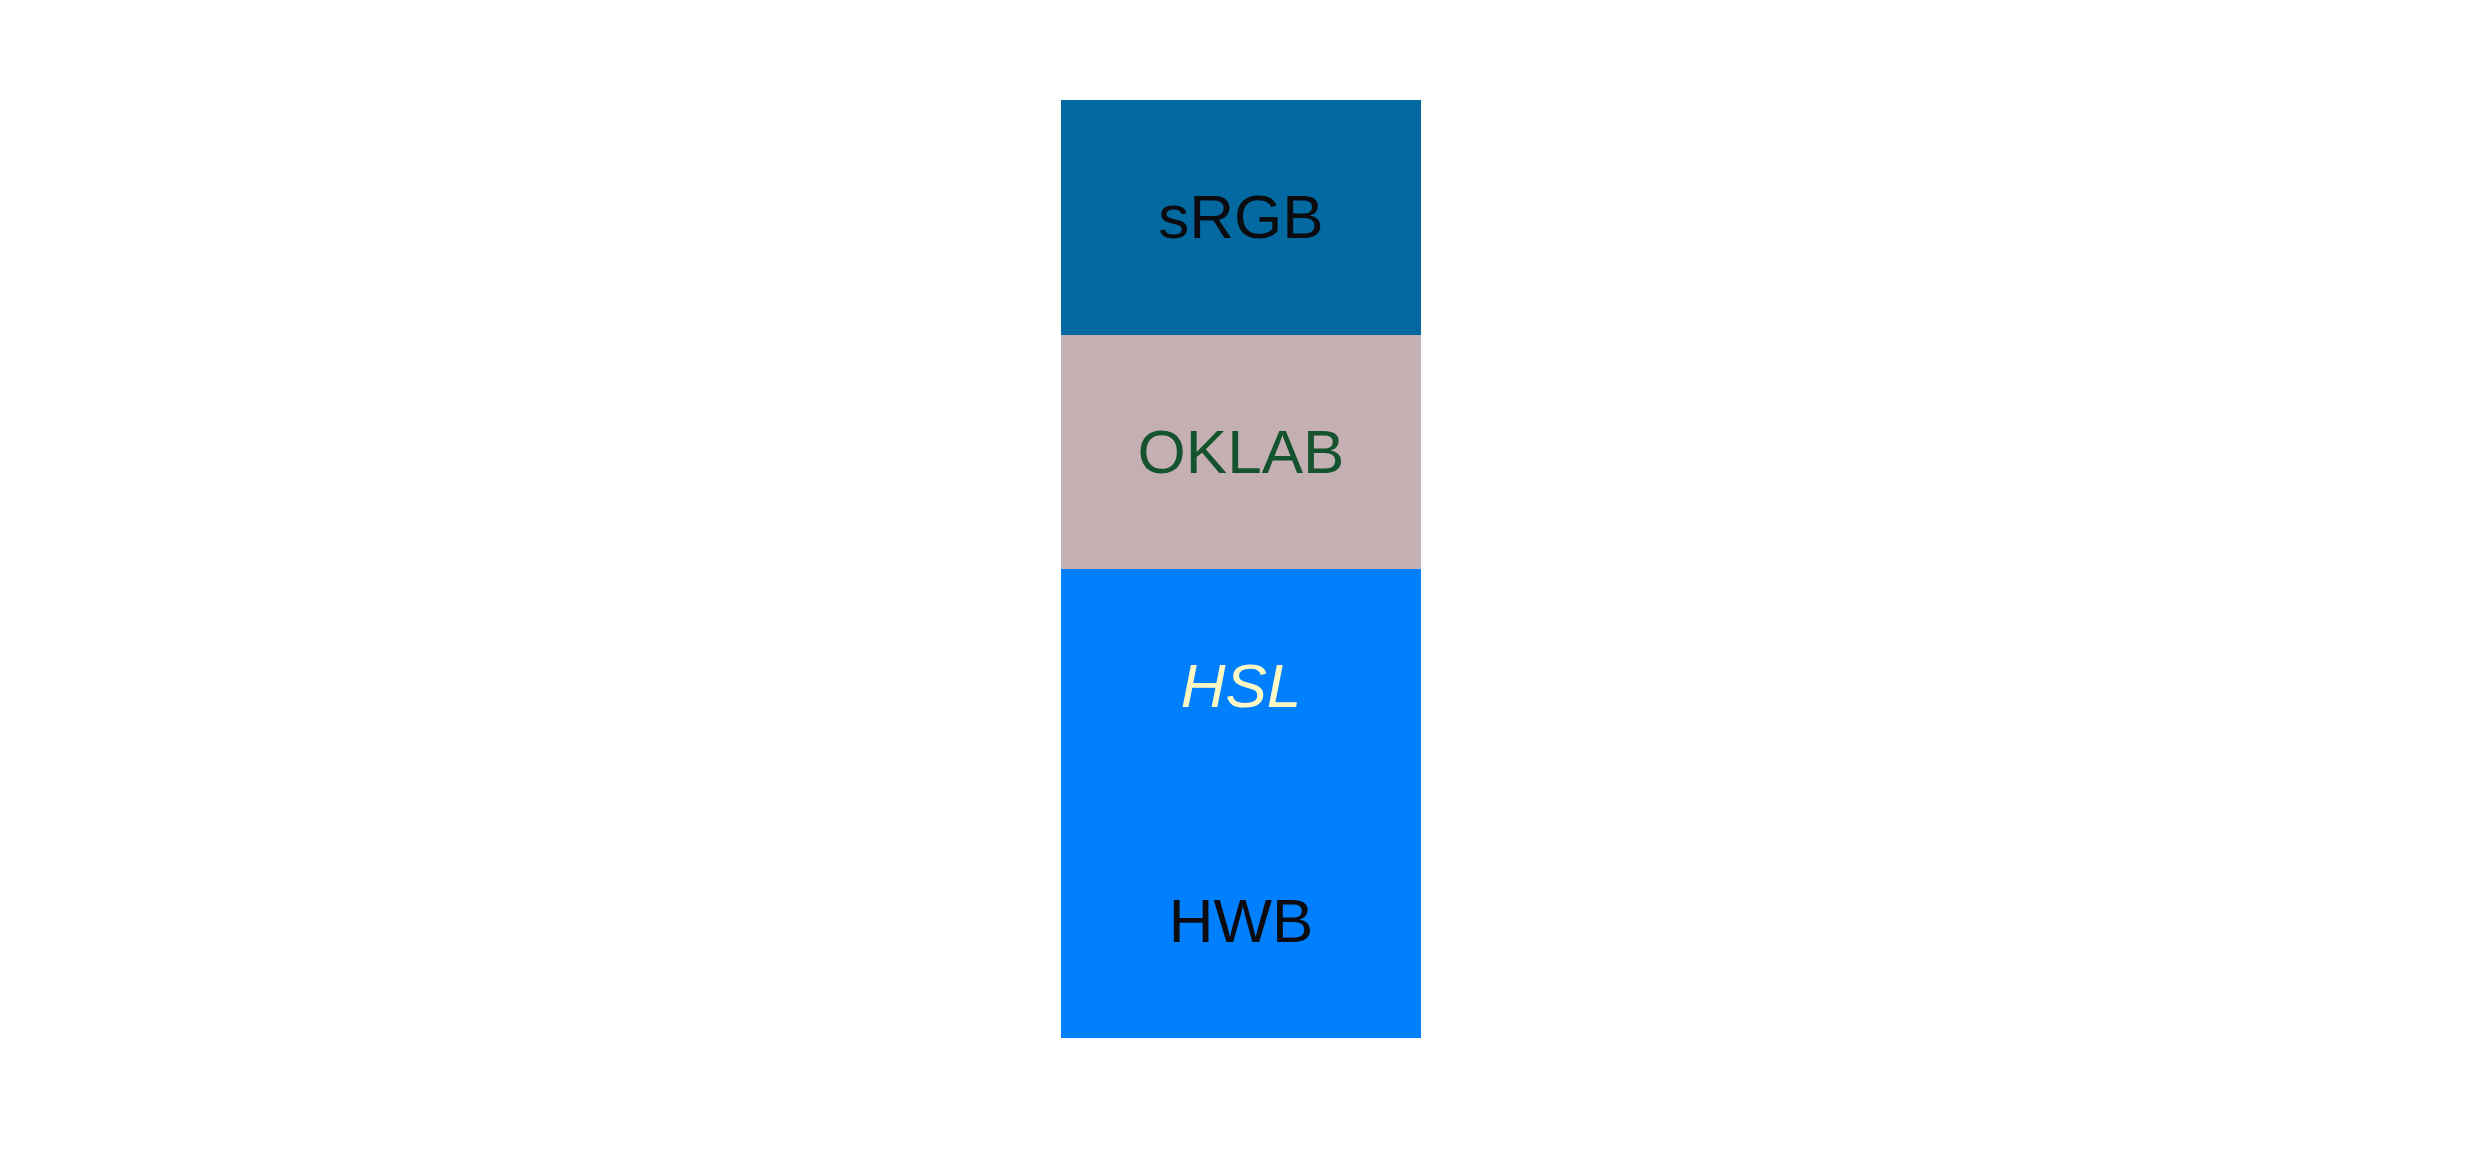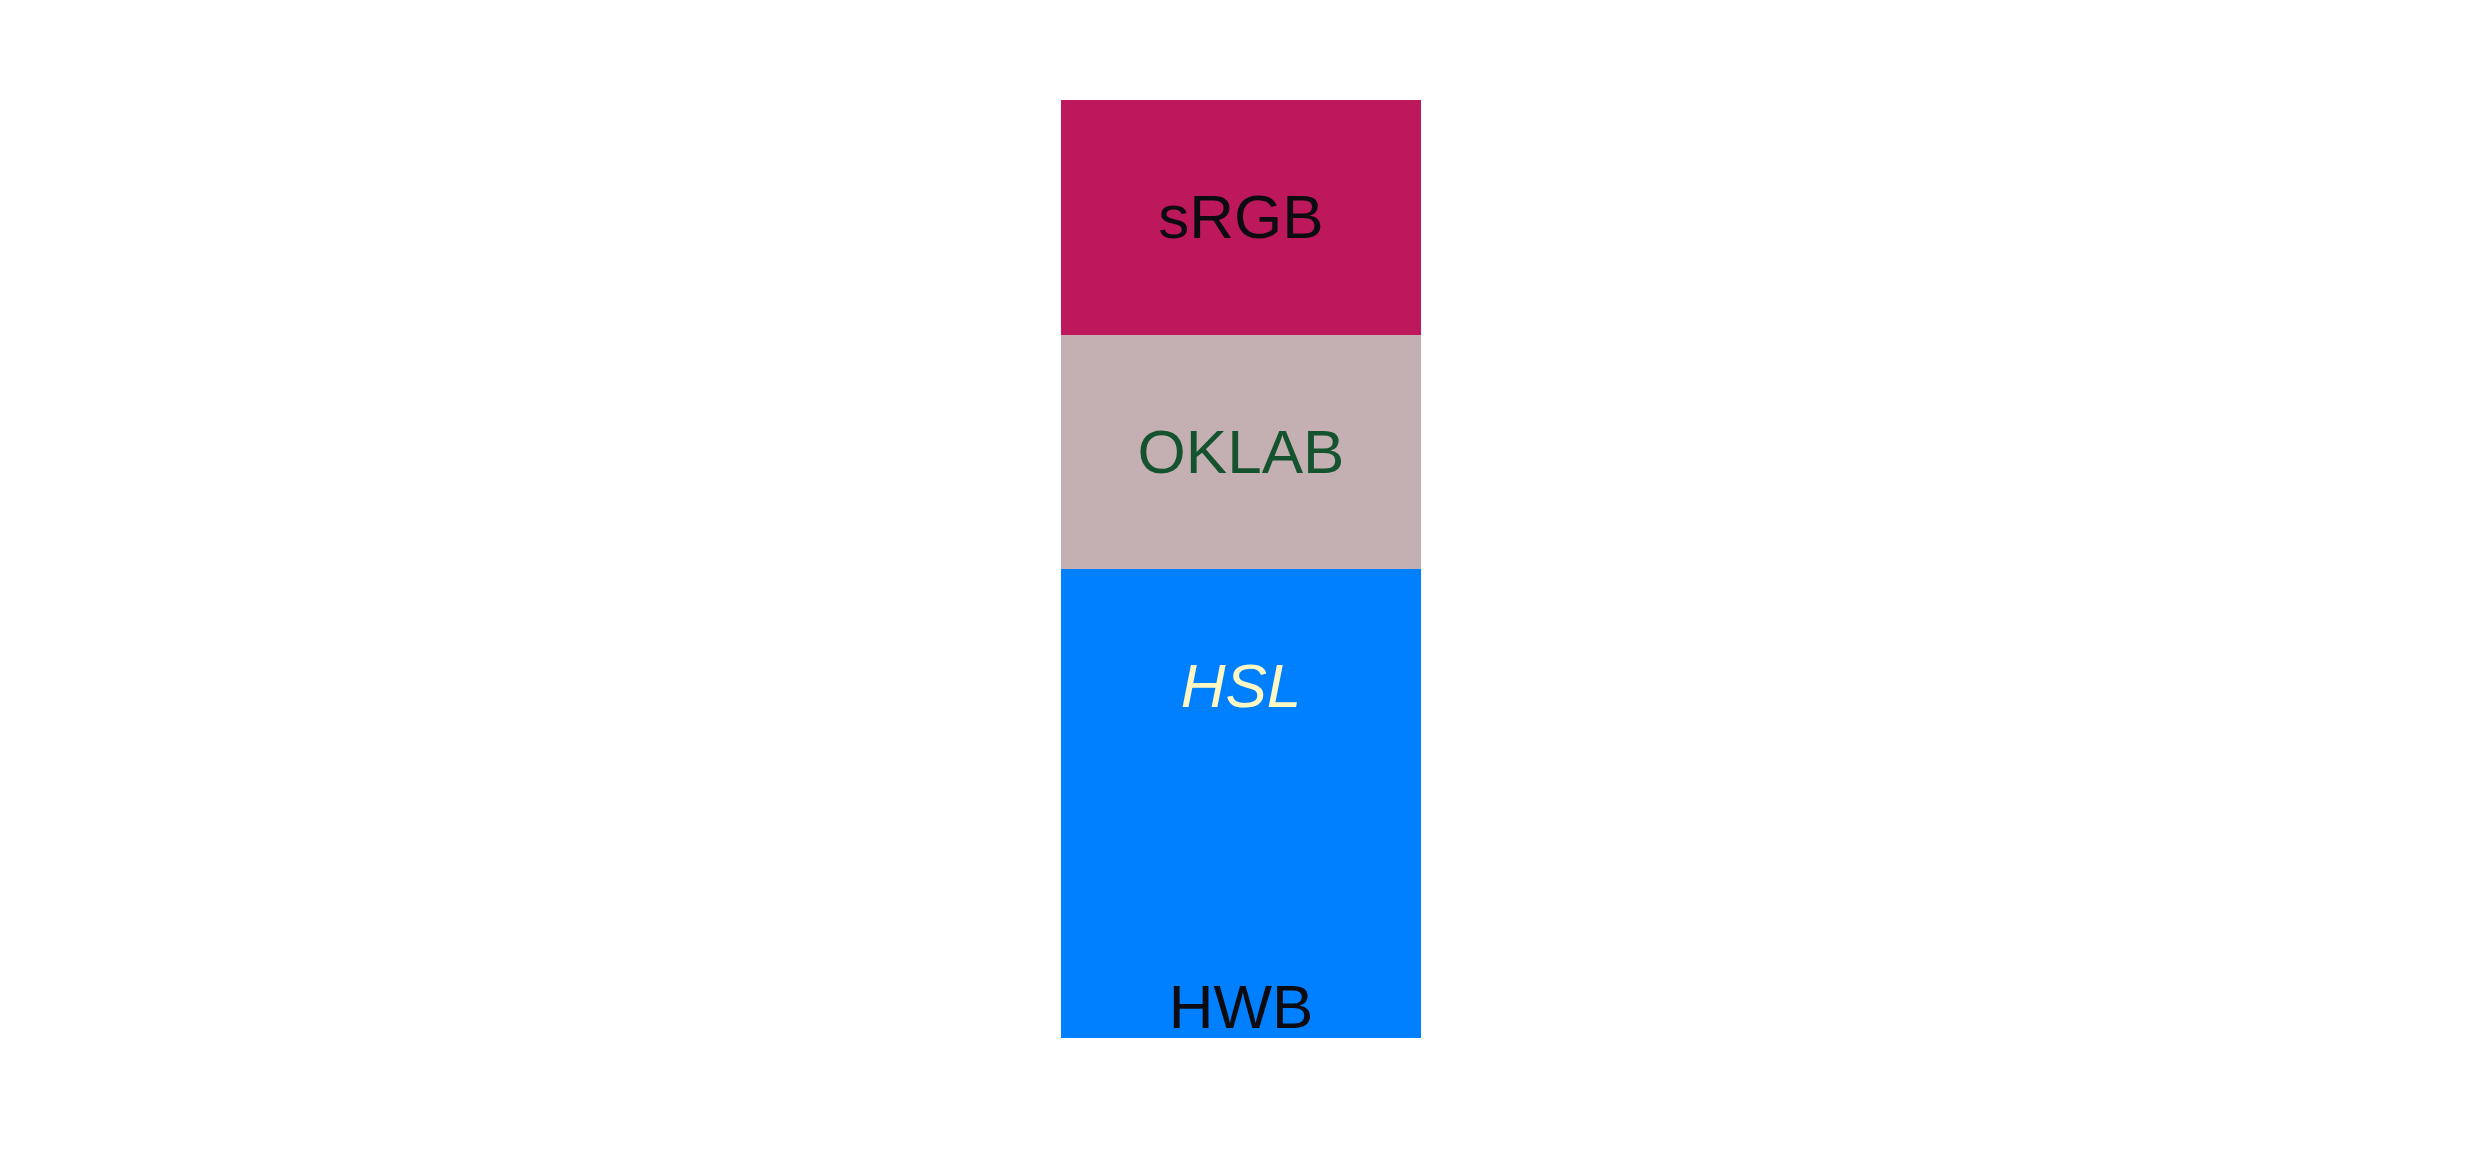--- a/index.html
+++ b/index.html
@@ -35,29 +35,29 @@
     line-height: 1;
     letter-spacing: 0;
     user-select: none;
   }
 </style>
 </head>
 <body style="background: rgb(255, 255, 255);">
 
 <div class="swatch-stack">
 
-  <div class="swatch" style="background: #be185d;">
+  <div class="swatch" style="background: #0369a1;">
     <span class="swatch-label" style="color: rgb(11, 11, 16);">sRGB</span>
   </div>
 
   <div class="swatch" style="background: rgb(196, 176, 178);">
     <span class="swatch-label" style="color: #14532d;">OKLAB</span>
   </div>
 
   <div class="swatch" style="background: rgb(0, 128, 255);">
     <span class="swatch-label" style="color: #fef9c3; font-style: italic;">HSL</span>
   </div>
 
-  <div class="swatch" style="background: rgb(0, 128, 255); align-items: flex-end;">
+  <div class="swatch" style="background: rgb(0, 128, 255);">
     <span class="swatch-label" style="color: rgb(11, 11, 16);">HWB</span>
   </div>
 
 </div>
 
 </body></html>

